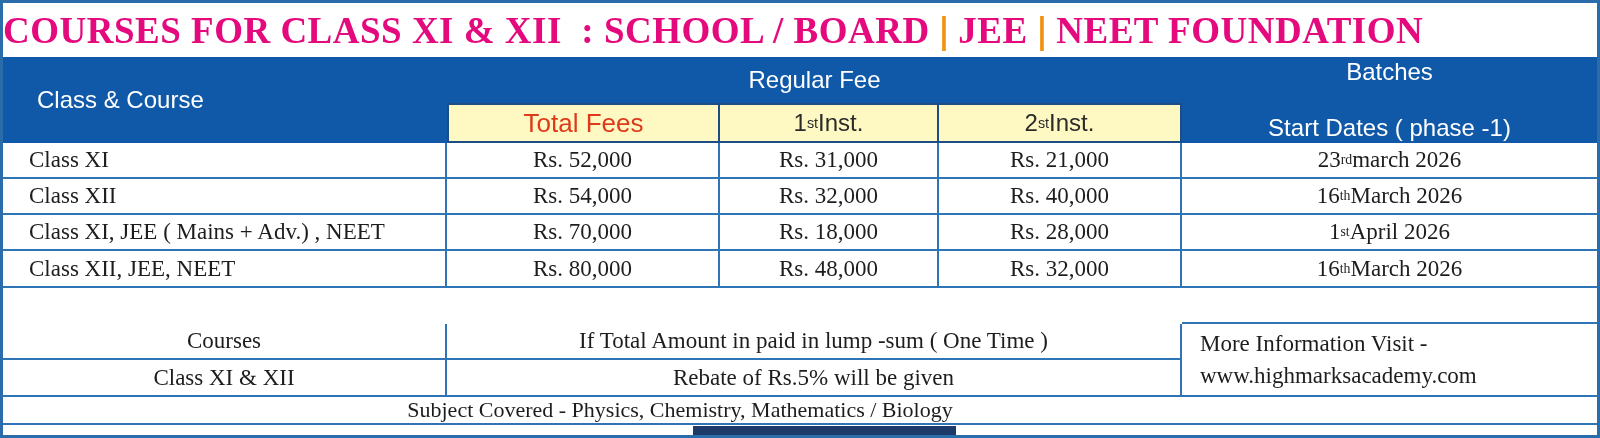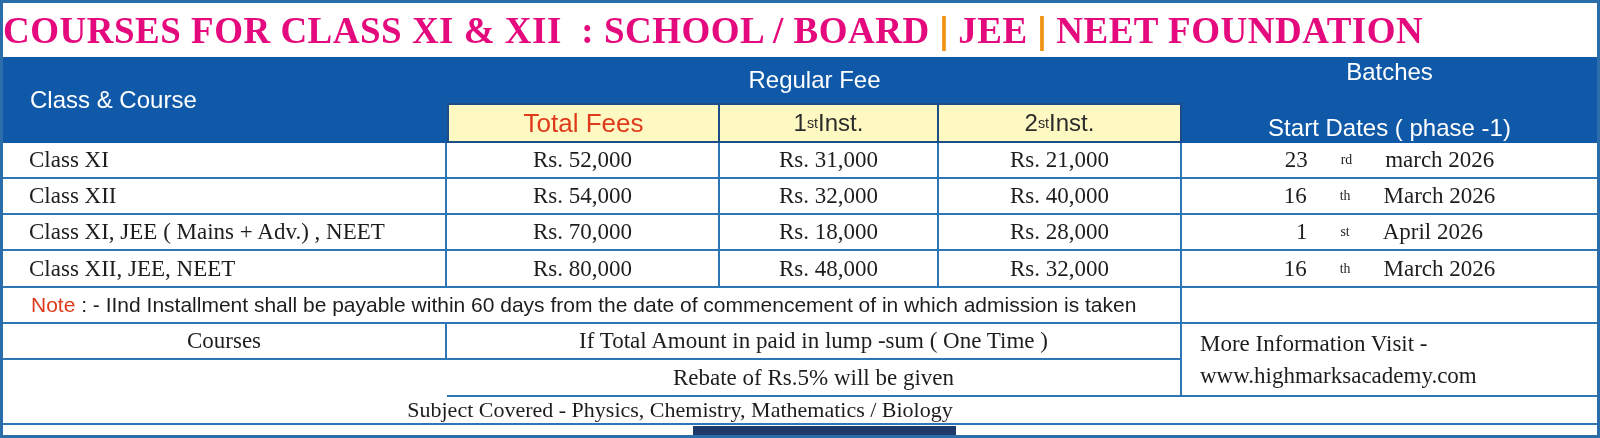--- a/index.html
+++ b/index.html
@@ -38,21 +38,21 @@
   
   .header {
     display: grid;
     grid-template-columns: 444px 735px 1fr;
     height: 86px;
     background: #0f59a8;
     color: #ffffff;
   }
   .h-class {
     display: flex; align-items: center;
-    padding-left: 27px;
+    padding-left: 34px;
     font-size: 24px;
   }
   .h-mid { display: flex; flex-direction: column; }
   .h-regfee {
     flex: 1;
     display: flex; align-items: center; justify-content: center;
     font-size: 24px;
   }
   .h-sub {
     display: grid;
@@ -84,21 +84,21 @@
   .cell {
     border-right: 2px solid #2e75b6;
     border-bottom: 2px solid #2e75b6;
     display: flex; align-items: center; justify-content: center;
     font-family: "Liberation Serif", serif;
     font-size: 23px;
     color: #1d1d1d;
     background: #fff;
   }
   .cell.course { justify-content: flex-start; padding-left: 26px; }
-  .cell.lastcol { border-right: none; gap: 33px; }
+  .cell.lastcol { border-right: none; }
 
   .sup { font-size: 60%; vertical-align: super; line-height: 0; }
 
   .note-cell {
     grid-column: 1 / 5;
     font-family: "Liberation Sans", sans-serif;
     font-size: 21px;
     justify-content: flex-start;
     padding-left: 28px;
     white-space: pre;
@@ -206,29 +206,29 @@
     <div class="cell course">Class XII, JEE, NEET</div>
     <div class="cell">Rs. 80,000</div>
     <div class="cell">Rs. 48,000</div>
     <div class="cell">Rs. 32,000</div>
     <div class="cell lastcol">
         <span>16</span>
         <span class="sup">th</span>
         <span> March 2026</span>
       </div>
 
-    <div class="cell note-cell"><span class="note-label">Note</span><span> : - IInd Installment shall be payable within 60 days from the date of commencement of in which admission is taken</span></div>
     <div class="cell note-empty"></div>
 
     <div class="cell">Courses</div>
     <div class="cell lump-cell">If Total Amount in paid in lump -sum ( One Time )</div>
     <div class="cell moreinfo">
       <span>More Information Visit -</span>
       <span>www.highmarksacademy.com</span>
     </div>
 
+    <div class="cell">Class  XI &amp; XII</div>
     <div class="cell lump-cell">Rebate of Rs.5% will be given</div>
 
     <div class="cell subject-cell">Subject Covered - Physics, Chemistry, Mathematics / Biology</div>
   </div>
 
   <div class="bottom-strip"></div>
 </div>
 
 </body></html>

